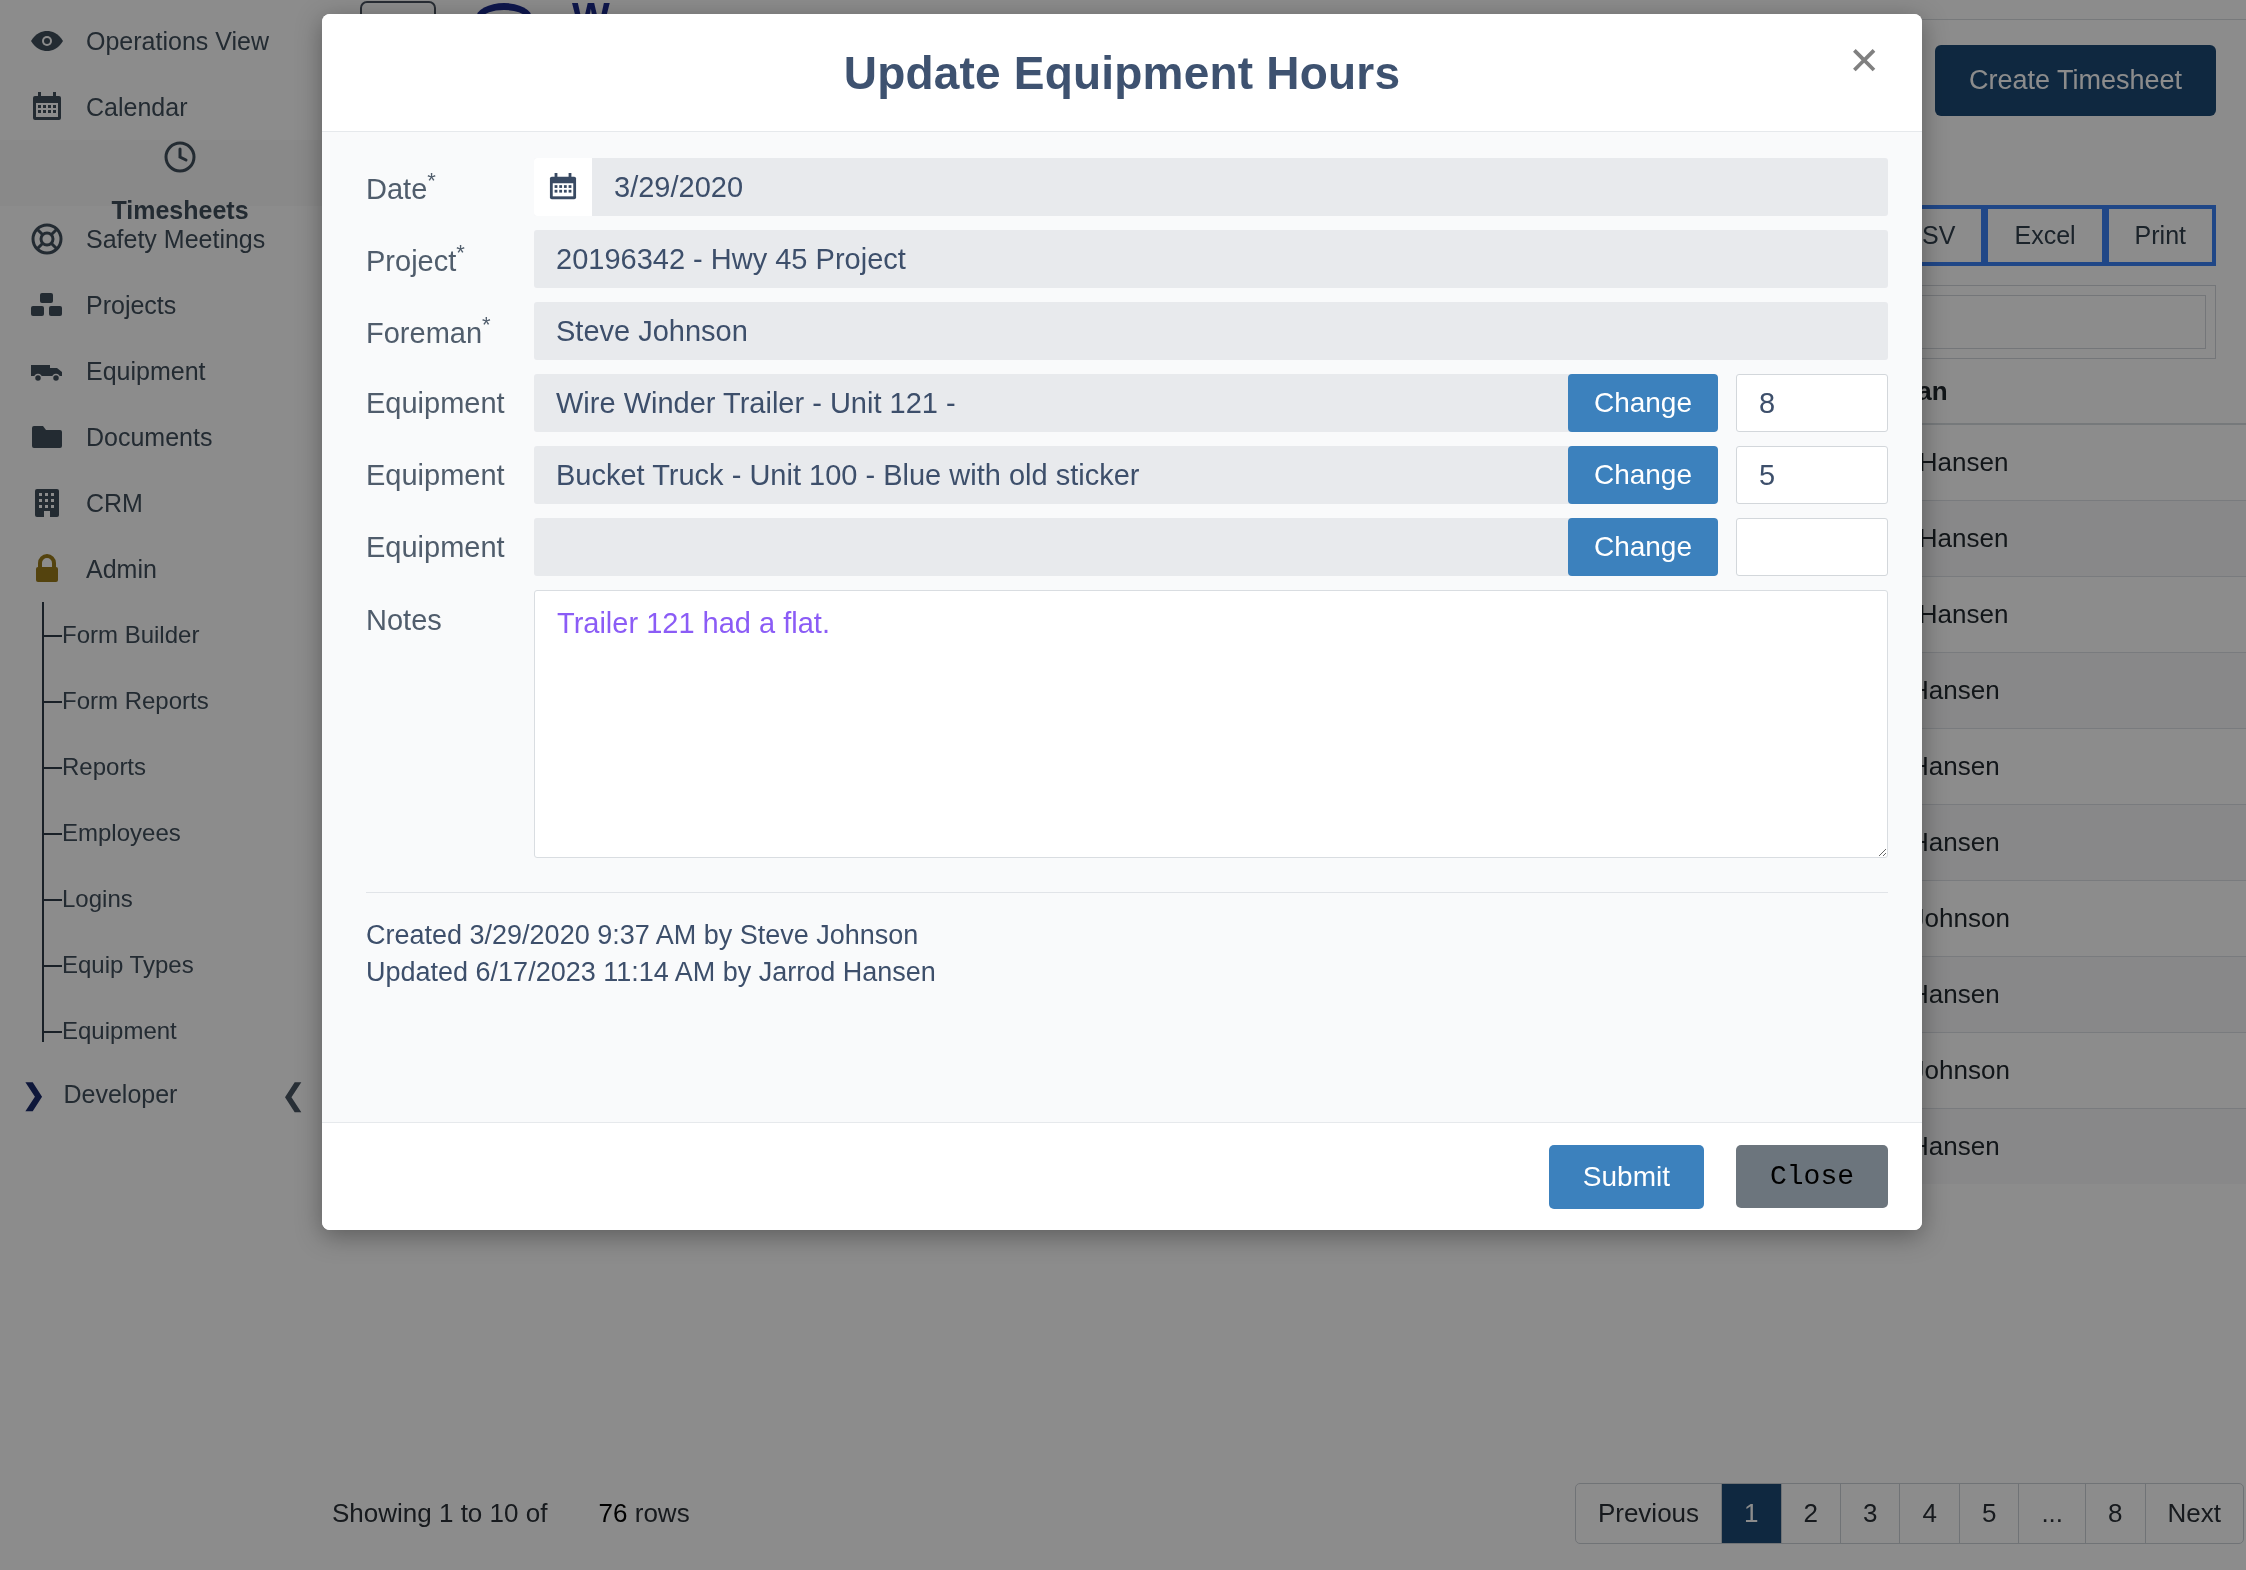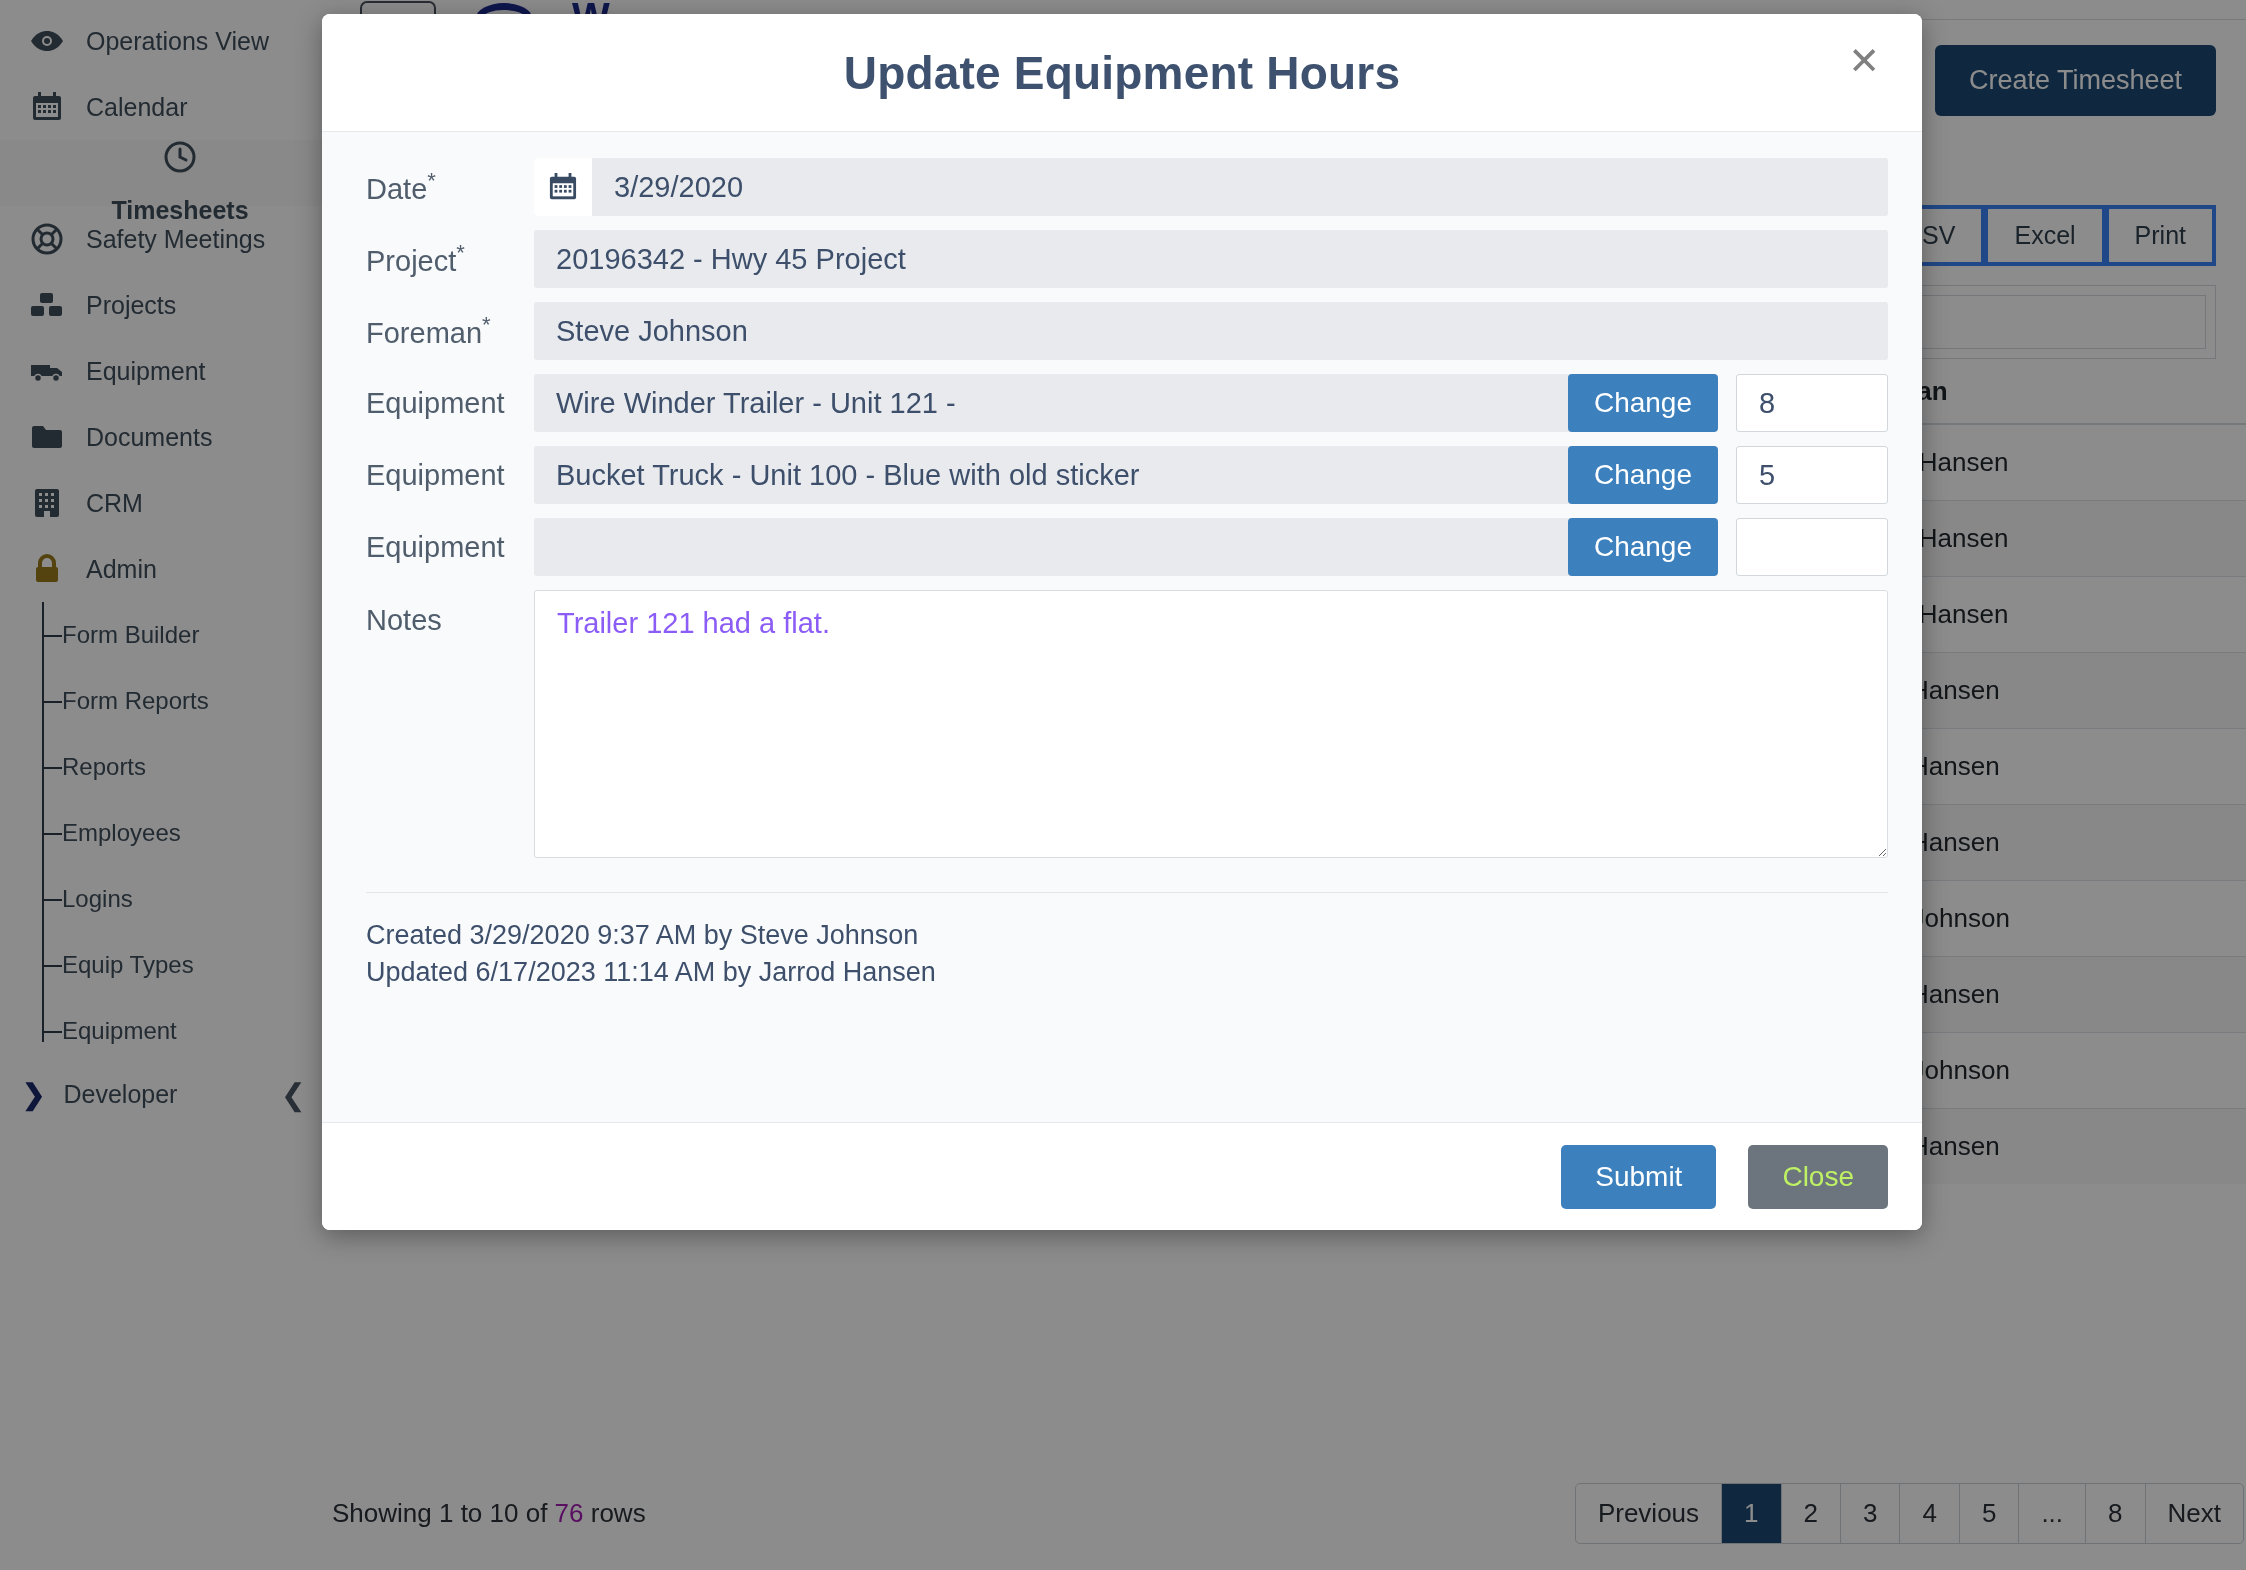--- a/index.html
+++ b/index.html
@@ -171,21 +171,21 @@
     font-family: "Liberation Sans", sans-serif;
   }
   .td-btn { width: 96px; padding: 10px 12px !important; }
 
   .table-foot {
     position: absolute; left: 0; right: 0; bottom: 26px;
     display: flex; align-items: center; justify-content: space-between;
     padding: 0 2px;
     font-size: 26px; color: #2b3137;
   }
-  .rows-num { color: #a21caf; }
+  .rows-num { color: #000000; margin-left: 44px; }
   .pager { display: flex; border: 1px solid #cdd2d7; border-radius: 5px; overflow: hidden; }
   .pager span {
     padding: 14px 22px; font-size: 26px;
     color: #2b3137; border-left: 1px solid #cdd2d7;
   }
   .pager span:first-child { border-left: none; }
   .pager span.cur { background: #1d4a75; color: #ffffff; }
 
   
   #overlay {
@@ -333,24 +333,24 @@
     gap: 32px;
     padding-right: 34px;
   }
   .btn-submit {
     background: #3c81bd; color: #fff;
     border: none; border-radius: 5px;
     font-size: 28px; padding: 16px 34px;
     font-family: "Liberation Sans", sans-serif; cursor: pointer;
   }
   .btn-close {
-    background: #6c757d; color: #bef264;
+    background: #6c757d; color: #000000;
     border: none; border-radius: 5px;
     font-size: 28px; padding: 16px 34px;
-    font-family: Liberation Sans, sans-serif; cursor: pointer; text-align: center;
+    font-family: Liberation Mono, monospace; cursor: pointer; text-align: center;
   }
 </style>
 </head>
 <body>
 
 <div id="app">
 
   <nav id="sidebar">
 
 

